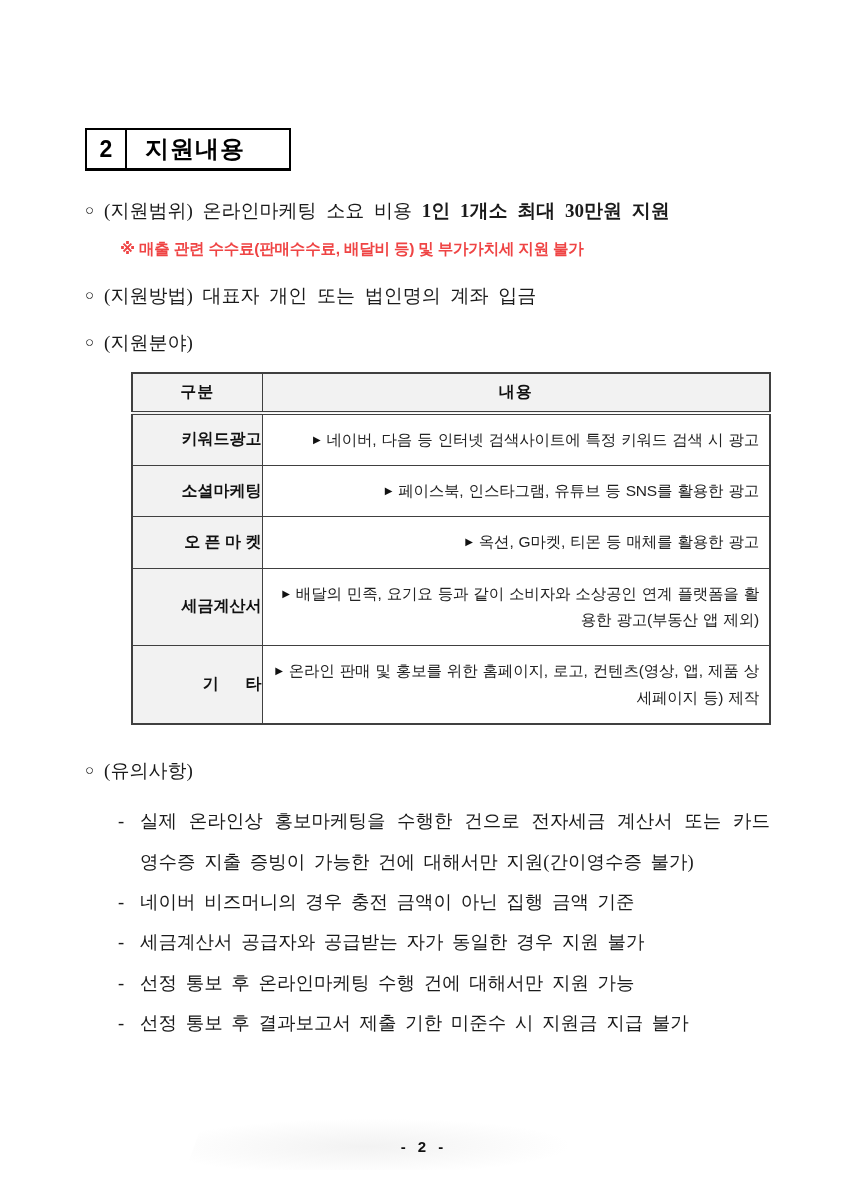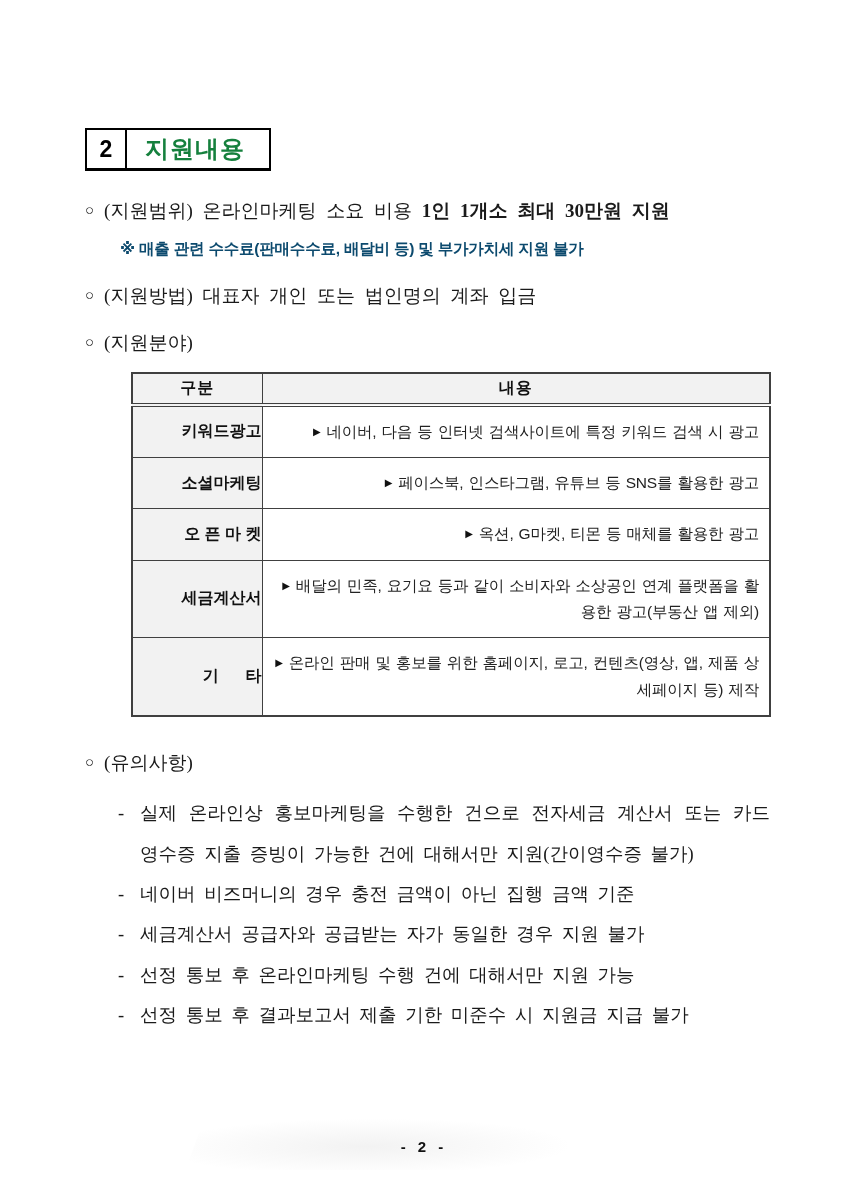--- a/index.html
+++ b/index.html
@@ -19,48 +19,48 @@
     background:#fff; margin-bottom:26px;
     font-family:"Liberation Sans","DejaVu Sans",sans-serif;
   }
   .sec-num {
     display:flex; align-items:center; justify-content:center;
     width:40px; font-size:23px; font-weight:bold; color:#000;
     border-right:2px solid #000; padding:3px 0;
   }
   .sec-title {
     display:flex; align-items:center;
-    font-size:24px; font-weight:bold; color:#15803d;
-    letter-spacing:1px; padding:3px 24px 3px 18px;border-radius:10px;
+    font-size:24px; font-weight:bold; color:#000000;
+    letter-spacing:1px; padding:3px 44px 3px 18px;border-radius:10px;
   }
 
   
   .bullet-line { display:flex; align-items:flex-start; font-size:19px; line-height:1.5; margin-bottom:13px; word-spacing:5px; }
   .o-marker { font-size:15px; padding-top:2px; margin-right:10px; flex:0 0 auto; }
   .b-text b { font-weight:bold; }
   .mb-method { margin-bottom:19px; }
   .mb-fields { margin-bottom:14px; }
 
   .blue-note {
     margin:0 0 22px 35px;
     font-family:"Liberation Sans","DejaVu Sans",sans-serif;
-    font-size:15.5px; font-weight:bold; color:#0c4a6e; letter-spacing:-0.2px;
+    font-size:15.5px; font-weight:bold; color:#ef4444; letter-spacing:-0.2px;
   }
 
   
   .support-table {
     border-collapse:collapse; table-layout:fixed;
     width:640px; margin:0 0 32px 46px;
     border:2px solid #404040;
     font-family:"Liberation Sans","DejaVu Sans",sans-serif;
   }
   .support-table th, .support-table td { border:1px solid #404040; }
   .support-table th {
     background:#f2f2f2; font-size:16px; font-weight:bold; color:#111;
-    height:32px; text-align:center; letter-spacing:1px;
+    height:40px; text-align:center; letter-spacing:1px;
   }
   .support-table th.th-cat, .support-table td.cat { width:130px; }
   .support-table th { border-bottom:4px double #404040; }
   td.cat {
     background:#f2f2f2; text-align:right; vertical-align:middle;
     font-size:16px; font-weight:bold; color:#111; white-space:pre-wrap;
   }
   td.cont { padding:12px 10px 12px 12px; font-size:15.5px; color:#222; line-height:1.7; letter-spacing:-0.2px;text-align:right; }
   .cont-inner { display:block; padding-left:17px; text-indent:-17px; word-spacing:1px; }
   .tri { font-size:10px; margin-right:6px; position:relative; top:-2px; color:#111; }

